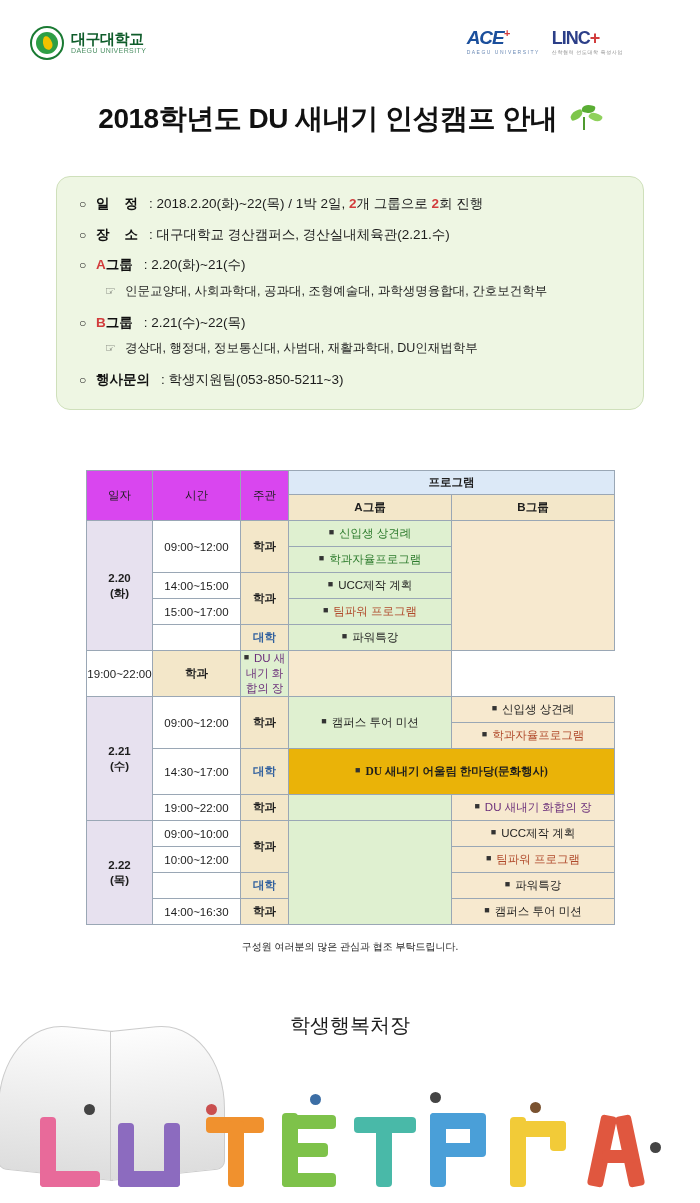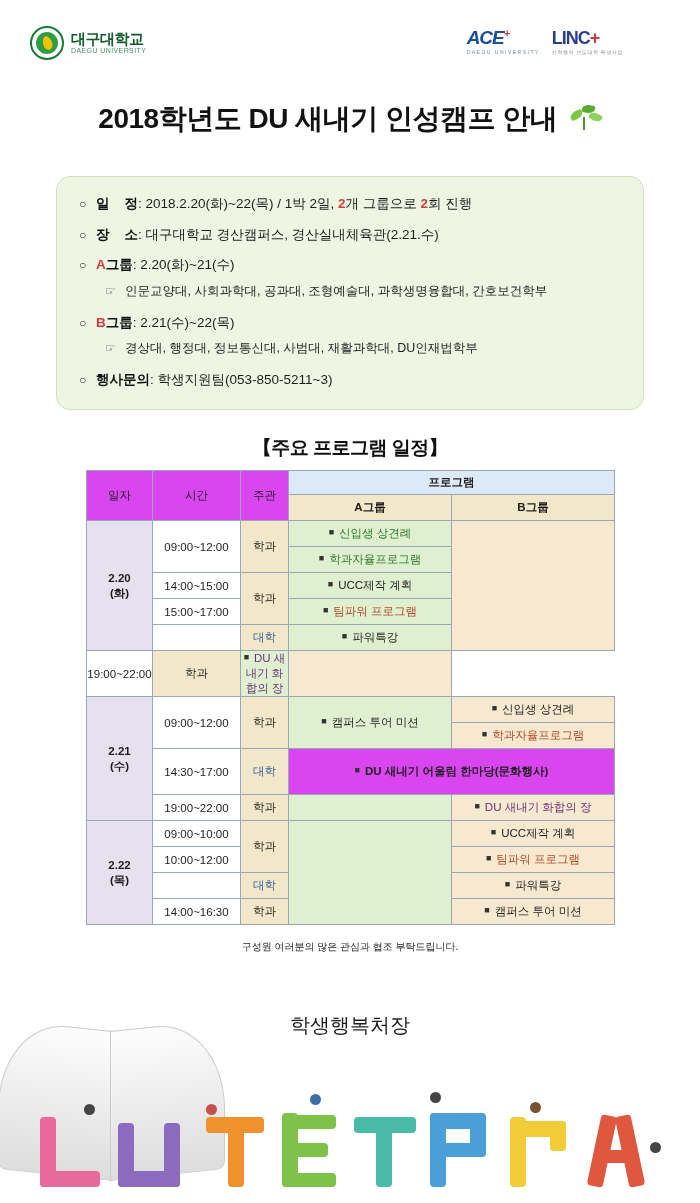--- a/index.html
+++ b/index.html
@@ -115,21 +115,21 @@
   }
   .bullet-o {
     width: 17px; flex: 0 0 17px;
     font-size: 12px; color: #222;
   }
   .lbl {
     font-weight: bold; color: #111; white-space: pre;
   }
   .lbl-a { font-weight: bold; color: #111; }
   .lbl-a .hl { color: #d23c3c; }
-  .val { color: #1d1d1d; }
+  .val { color: #1d1d1d; margin-left: 11px; }
   .val .red { color: #d23c3c; font-weight: bold; }
   .sub-line {
     display: flex; align-items: baseline;
     font-size: 12.5px; color: #1d1d1d;
     margin: -4px 0 14px 26px;
   }
   .ptr { width: 20px; flex: 0 0 20px; font-size: 12px; color: #333; }
 
   
   .sched-title {
@@ -161,31 +161,31 @@
   }
   .th-prog {
     background: #dce9f7; font-weight: bold; color: #2f5f9e; font-size: 12.5px;
   }
   .th-ga { background: #f3e7c9; font-weight: bold; color: #b0492a; font-size: 13px; }
   .th-gb { background: #f3e7c9; font-weight: bold; color: #2f5f9e; font-size: 13px; }
   .cell-date {
     background: #e7e1ef; font-weight: bold; font-size: 13px; color: #2a2a2a; line-height: 1.25;
   }
   .cell-time { background: #ffffff; font-size: 11.5px; color: #333; }
-  .cell-host { background: #f3e7c9; font-weight: normal; font-size: 12px; color: #b0492a; }
+  .cell-host { background: #f3e7c9; font-weight: bold; font-size: 12px; color: #b0492a; }
   .cell-host.univ { color: #2f5f9e; }
   .cell-a {
     background: #dff0d0; text-align: left; padding-left: 12px; font-size: 12px;
   }
   .cell-b {
     background: #f7e9cf; text-align: left; padding-left: 12px; font-size: 12px;
   }
   .cell-a.empty, .cell-b.empty { padding: 0; }
   .cell-merge-pink {
-    background: #d946ef; font-weight: bold; font-size: 13px; color: #1d1d1d;
+    background: #eab308; font-weight: bold; font-size: 13px; color: #1d1d1d; font-family: Liberation Serif, serif;
   }
   .sq { color: #333; font-size: 9px; margin-right: 5px; vertical-align: 2px;}
   .txt-green { color: #2b7a2b; }
   .txt-orange { color: #b0492a; }
   .txt-dark { color: #1d1d1d; }
   .txt-purple { color: #6b2f7a; }
 
   
   .foot-1 {
     position: absolute; top: 940px; left: 0; width: 700px;
@@ -300,21 +300,20 @@
       <span>경상대, 행정대, 정보통신대, 사범대, 재활과학대, DU인재법학부</span>
     </div>
 
     <div class="info-line">
       <span class="bullet-o">○</span>
       <span class="lbl">행사문의</span>
       <span class="val">: 학생지원팀(053-850-5211~3)</span>
     </div>
   </div>
 
-  <div class="sched-title">【주요 프로그램 일정】</div>
 
   <div class="table-wrap">
     <table class="sched">
       <colgroup>
         <col style="width:66px">
           <col style="width:88px">
           <col style="width:48px">
           <col style="width:163px">
           <col style="width:163px">
       </colgroup>

